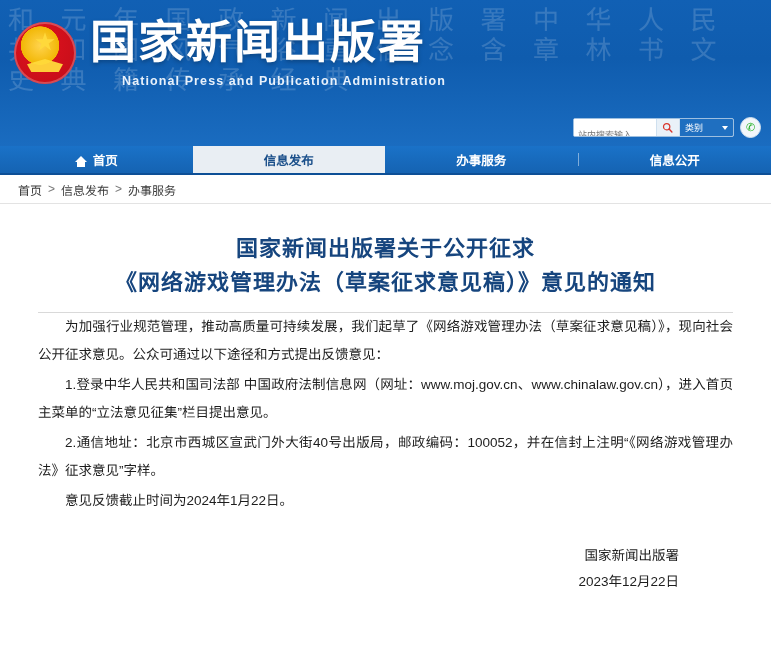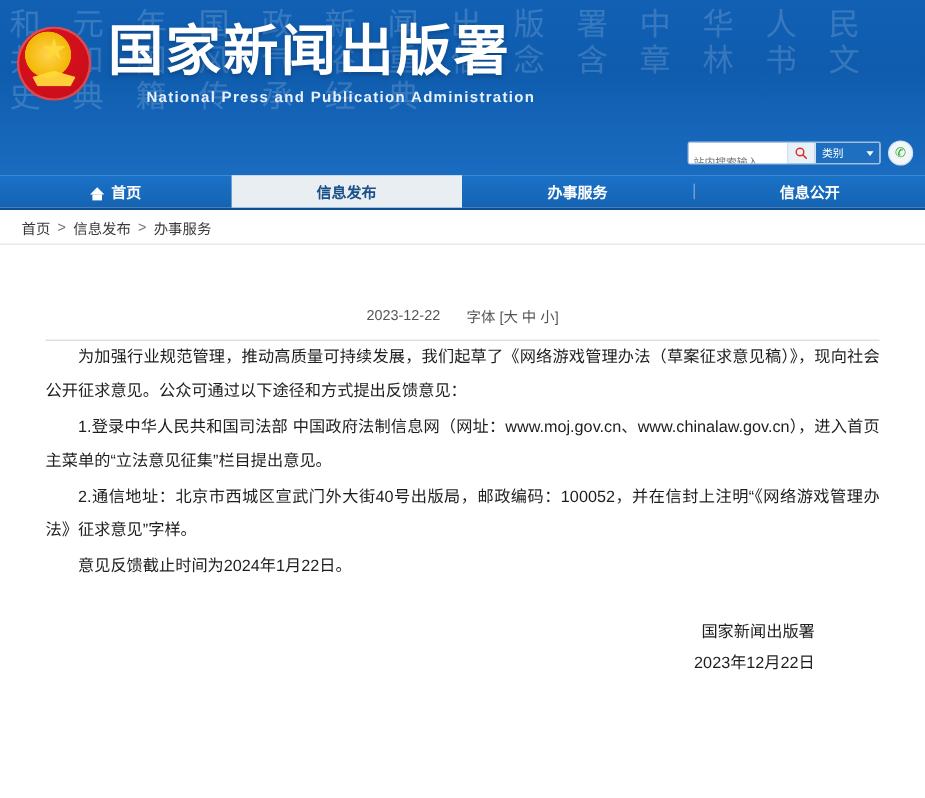--- a/index.html
+++ b/index.html
@@ -320,30 +320,25 @@
 <div class="crumb">
   <a>首页</a>
   <span class="sep">&gt;</span>
   <a>信息发布</a>
   <span class="sep">&gt;</span>
   <a>办事服务</a>
 </div>
 
 <div class="article">
 
-
-  <div class="meta">
-    <span>2023-12-22</span>
-    <span class="fontsize">
-      <span>字体</span>
-      <span>[</span><a>大</a>
-      <a>中</a>
-      <a>小</a><span>]</span>
-    </span>
-  </div>
+  <div class="doc-title">
+    <div>国家新闻出版署关于公开征求</div>
+    <div>《网络游戏管理办法（草案征求意见稿）》意见的通知</div>
+  </div>
+
 
   <div class="divider"></div>
 
   <div class="body-text">
     <p class="indent">为加强行业规范管理，推动高质量可持续发展，我们起草了《网络游戏管理办法（草案征求意见稿）》，现向社会公开征求意见。公众可通过以下途径和方式提出反馈意见：</p>
     <p class="indent">1.登录中华人民共和国司法部 中国政府法制信息网（网址：www.moj.gov.cn、www.chinalaw.gov.cn），进入首页主菜单的“立法意见征集”栏目提出意见。</p>
     <p class="indent">2.通信地址：北京市西城区宣武门外大街40号出版局，邮政编码：100052，并在信封上注明“《网络游戏管理办法》征求意见”字样。</p>
     <p class="indent">意见反馈截止时间为2024年1月22日。</p>
   </div>
 

